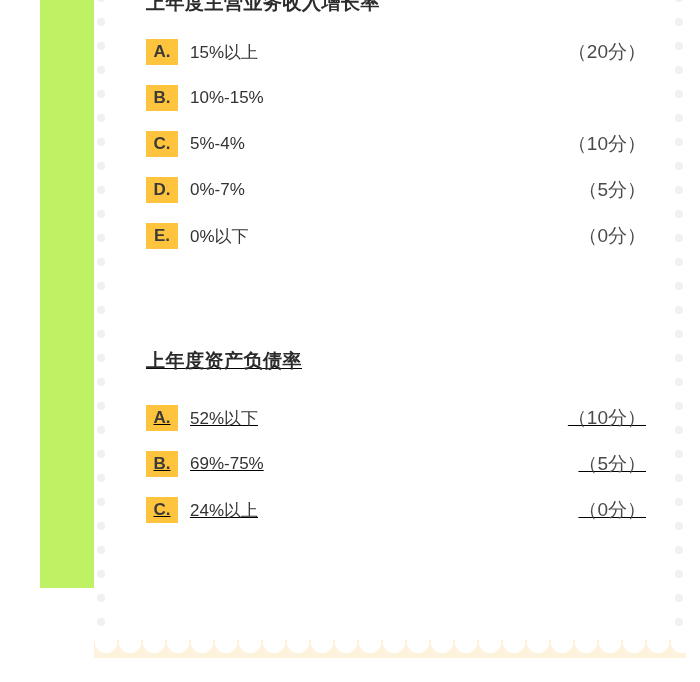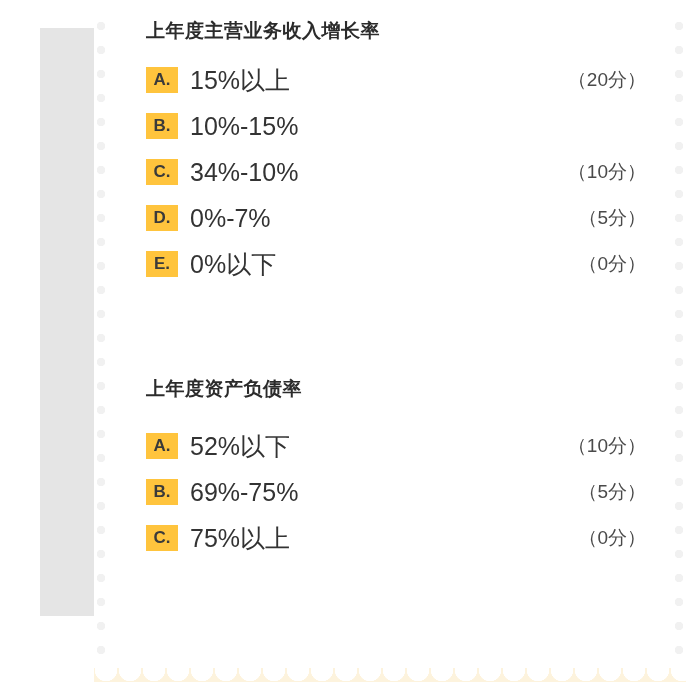--- a/index.html
+++ b/index.html
@@ -14,23 +14,22 @@
     overflow: hidden;
   }
 
   
   .page {
     position: absolute;
     left: 40px;
     top: 0;
     width: 620px;
     height: 588px;
-    background: #e5e5e5;
-    box-sizing: border-box;
-    margin-top: 28px;
+    background: #bef264;
+    box-sizing: border-box;
   }
 
   
   .card {
     position: absolute;
     left: 54px;
     top: -14px;
     width: 592px;
     height: 672px;
     background: #ffffff;
@@ -105,21 +104,21 @@
     padding: 0 5px;
     background: #ffc43d;
     color: #3a3a3a;
     font-size: 17px;
     font-weight: bold;
     box-sizing: border-box;
   }
 
   .opt-text {
     margin-left: 12px;
-    font-size: 25px;
+    font-size: 17px;
     color: #333333;
     white-space: nowrap;
   }
 
   .opt-score {
     margin-left: auto;
     font-size: 19px;
     color: #4a4a4a;
     white-space: nowrap;
     text-align: right;
@@ -146,58 +145,58 @@
             <span class="opt-score">（20分）</span>
           </div>
 
           <div class="option-row">
             <span class="opt-badge">B.</span>
             <span class="opt-text">10%-15%</span>
           </div>
 
           <div class="option-row">
             <span class="opt-badge">C.</span>
-            <span class="opt-text">34%-10%</span>
+            <span class="opt-text">5%-4%</span>
             <span class="opt-score">（10分）</span>
           </div>
 
           <div class="option-row">
             <span class="opt-badge">D.</span>
             <span class="opt-text">0%-7%</span>
             <span class="opt-score">（5分）</span>
           </div>
 
           <div class="option-row">
             <span class="opt-badge">E.</span>
             <span class="opt-text">0%以下</span>
             <span class="opt-score">（0分）</span>
           </div>
 
         </div>
       </div>
 
-      <div class="section" style="margin-top: 92px;">
+      <div class="section" style="margin-top: 92px; text-decoration: underline;">
         <h2 class="section-title">上年度资产负债率</h2>
         <div class="options" style="margin-top: 24px;">
 
           <div class="option-row">
             <span class="opt-badge">A.</span>
             <span class="opt-text">52%以下</span>
             <span class="opt-score">（10分）</span>
           </div>
 
           <div class="option-row">
             <span class="opt-badge">B.</span>
             <span class="opt-text">69%-75%</span>
             <span class="opt-score">（5分）</span>
           </div>
 
           <div class="option-row">
             <span class="opt-badge">C.</span>
-            <span class="opt-text">75%以上</span>
+            <span class="opt-text">24%以上</span>
             <span class="opt-score">（0分）</span>
           </div>
 
         </div>
       </div>
 
     </div>
   </div>
 </div>
 

